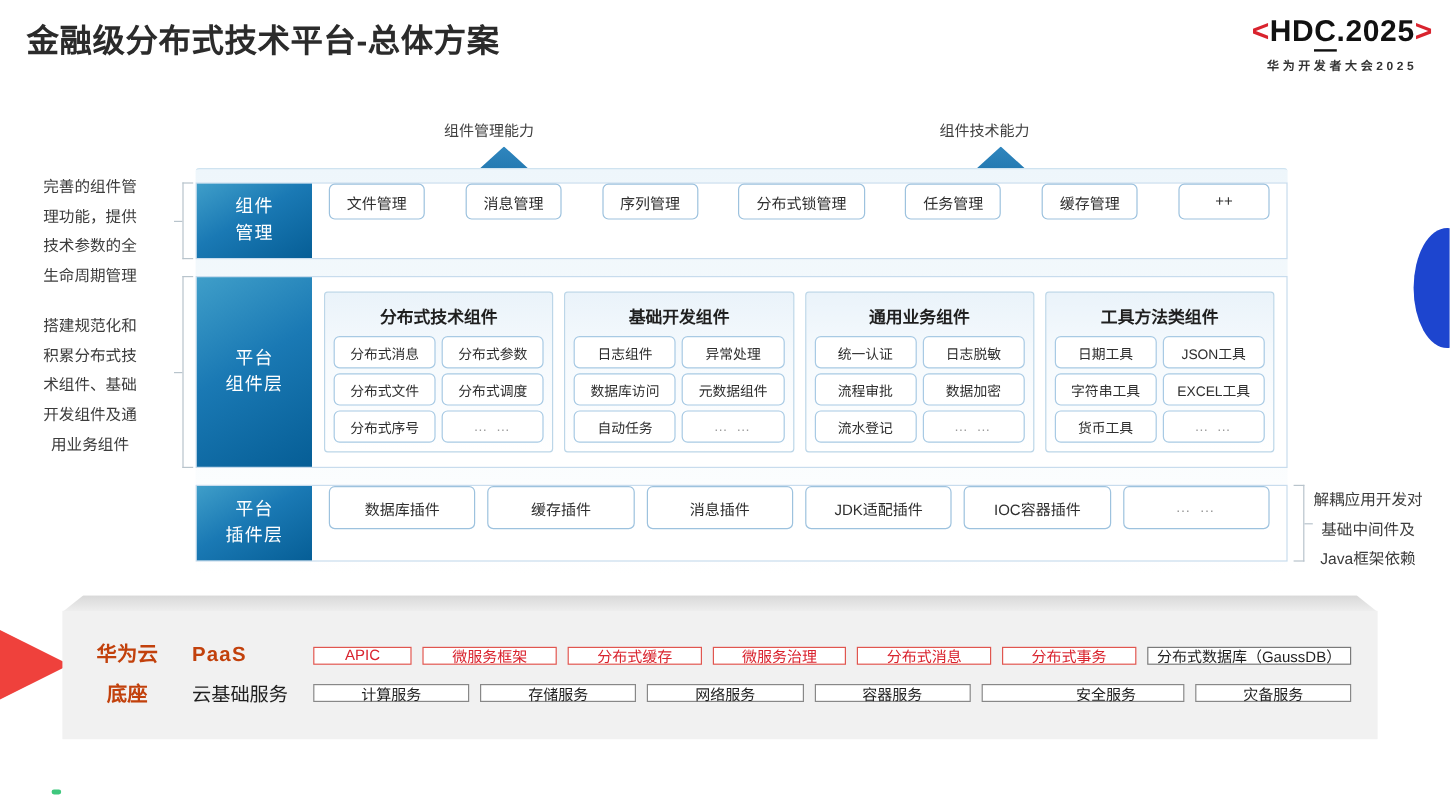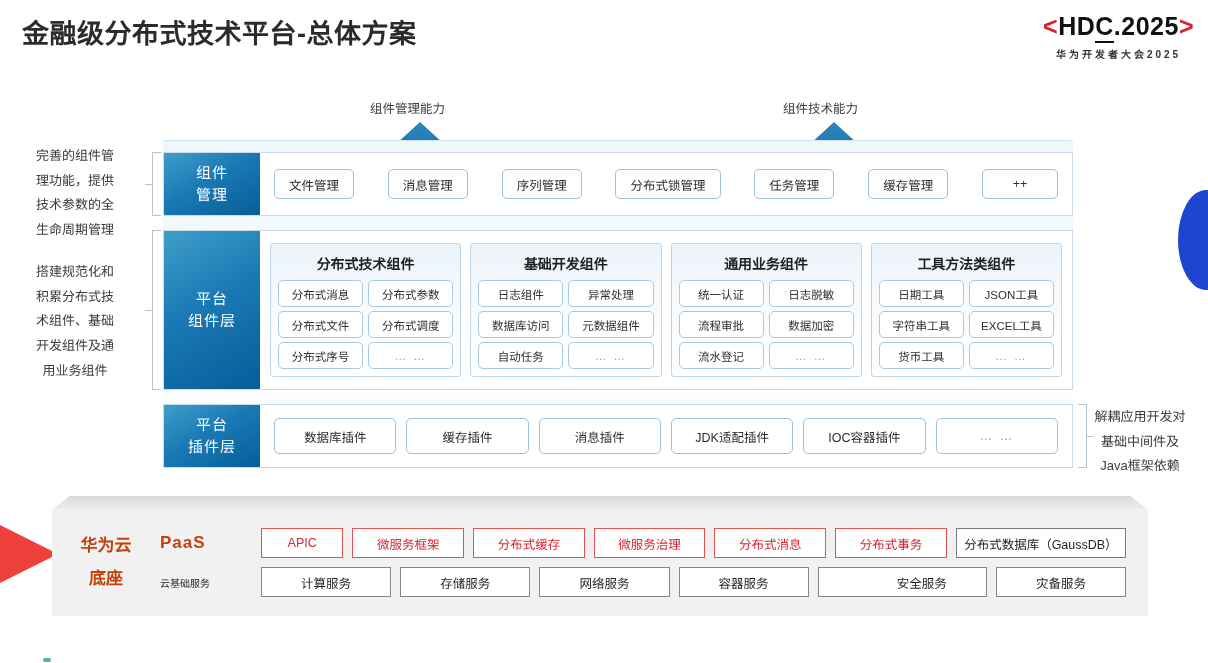--- a/index.html
+++ b/index.html
@@ -73,21 +73,21 @@
     position:absolute;display:flex;align-items:stretch;
     background:#ffffff;border:1px solid #c8dced;box-sizing:border-box;
   }
   .layer-tab{
     width:96px;flex:0 0 96px;
     background:linear-gradient(150deg,#3f9ec9 0%,#1a79b4 45%,#065e96 100%);
     color:#ffffff;display:flex;flex-direction:column;
     align-items:center;justify-content:center;
     font-size:15px;line-height:1.45;letter-spacing:1px;
   }
-  .layer-body{flex:1;display:flex;align-items:center;padding:0 12px;gap:0;}
+  .layer-body{flex:1;display:flex;align-items:flex-start;padding:0 12px;gap:0;}
 
   
   .chip{
     border:1px solid #9dc2de;border-radius:5px;background:#ffffff;
     font-size:12.5px;color:#2f2f2f;
     display:flex;align-items:center;justify-content:center;
     height:30px;box-sizing:border-box;white-space:nowrap;
   }
   .chip.dots{color:#9a9a9a;letter-spacing:2px;}
 
@@ -151,23 +151,23 @@
   .cloud-label{
     width:108px;flex:0 0 108px;text-align:center;
     font-size:17px;font-weight:bold;color:#c2410c;line-height:1.9;
   }
   .cloud-rows{flex:1;display:flex;flex-direction:column;gap:9px;padding-right:22px;}
   .cloud-row{display:flex;align-items:center;gap:9px;}
   .cloud-rowlabel{
     width:92px;flex:0 0 92px;text-align:left;white-space:nowrap;
   }
   .paas-label{font-size:17px;font-weight:bold;color:#c2410c;letter-spacing:1px;}
-  .base-label{font-size:10px;color:#1f1f1f;}
+  .base-label{font-size:16px;color:#1f1f1f;}
   .cbox{
-    height:30px;display:flex;align-items:center;justify-content:center;
+    height:15px;display:flex;align-items:center;justify-content:center;
     background:#ffffff;font-size:12.5px;box-sizing:border-box;white-space:nowrap;
     padding:0 6px;
   }
   .cbox.red{border:1.5px solid #e0564f;color:#d9232e;}
   .cbox.gray{border:1.5px solid #7a7a7a;color:#1f1f1f;}
   .cbox.plain{border:1.5px solid #888888;color:#1f1f1f;}
 </style>
 </head>
 <body>
 

